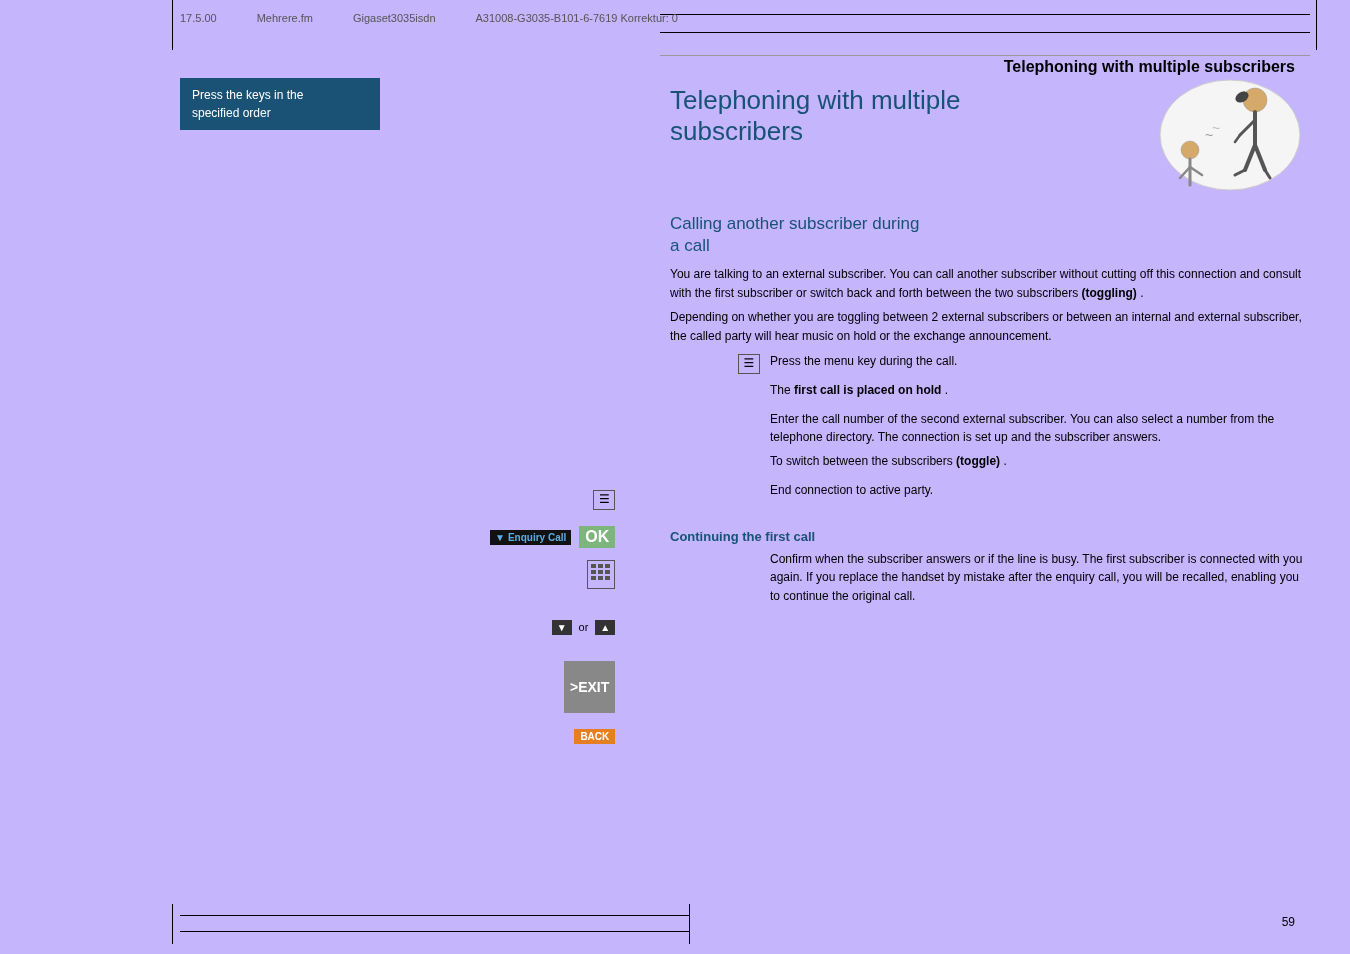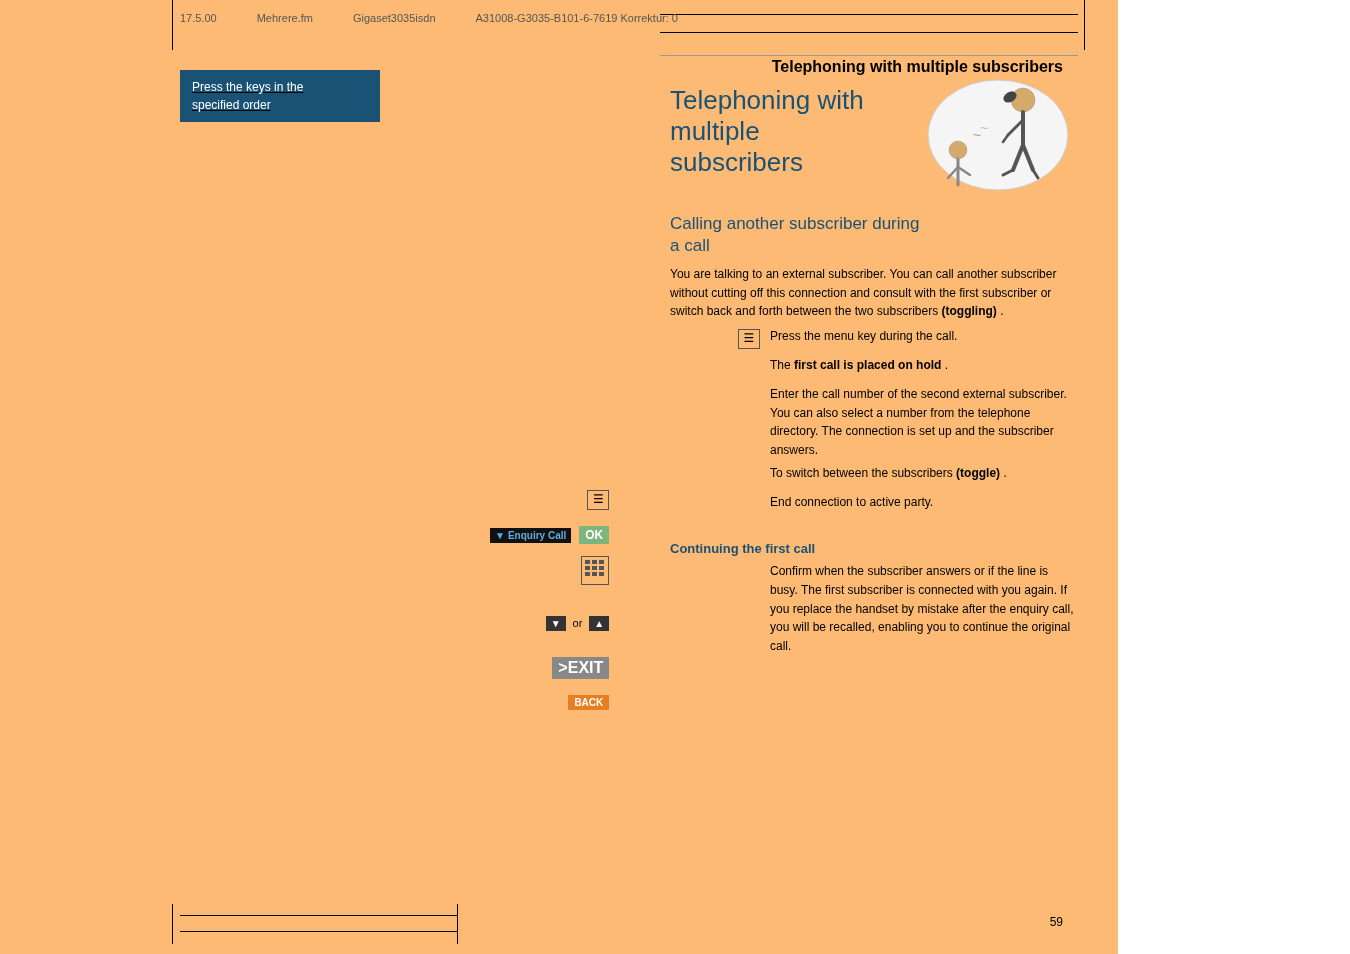--- a/index.html
+++ b/index.html
@@ -7,24 +7,24 @@
       width: 1350px;
       height: 954px;
       background: #fff;
       font-family: Arial, Helvetica, sans-serif;
       font-size: 13px;
       color: #000;
       overflow: hidden;
     }
 
     .page-container {
-      width: 1118px;
+      width: 1350px;
       height: 954px;
       position: relative;
-      background: #fdba74;
+      background: #c4b5fd;
     }
 
     
     .header {
       position: absolute;
       top: 18px;
       left: 0;
       right: 0;
       display: flex;
       align-items: center;
@@ -132,25 +132,24 @@
       right: 55px;
       font-size: 16px;
       font-weight: bold;
       color: #000;
       text-align: right;
     }
 
     
     .left-column {
       position: absolute;
-      top: 70px;
+      top: 78px;
       left: 180px;
       width: 450px;
       bottom: 50px;
-      text-decoration: underline;
     }
 
     .instruction-box {
       background: #1a5276;
       color: #fff;
       padding: 8px 12px;
       font-size: 12px;
       line-height: 1.5;
       width: 200px;
     }
@@ -296,21 +295,21 @@
         <span style="border:1px solid #555; padding:1px 4px; font-size:12px; display:inline-block; width:22px; height:20px; text-align:center;">☰</span>
       </div>
     </div>
 
     <div class="lkey-row" style="margin-bottom:12px;">
       <div class="lkey-btn-area">
         <span style="background:#111;color:#5dade2;padding:2px 5px;font-size:10px;font-weight:bold;display:inline-flex;align-items:center;gap:3px;">
           <span style="color:#5dade2;">▼</span>
           <span>Enquiry Call</span>
         </span>
-        <span style="background:#7db57d;color:#fff;padding:2px 6px;font-size:12px;font-weight:bold;margin-left:4px;">OK</span>
+        <span style="background:#7db57d;color:#fff;padding:2px 6px;font-size:16px;font-weight:bold;margin-left:4px;">OK</span>
       </div>
     </div>
 
     <div class="lkey-row" style="margin-bottom:16px;">
       <div style="display:inline-block;border:1px solid #555;padding:2px;">
         <svg width="22" height="20" viewBox="0 0 22 20">
           <rect x="1" y="1" width="5" height="4" fill="#555"></rect>
           <rect x="8" y="1" width="5" height="4" fill="#555"></rect>
           <rect x="15" y="1" width="5" height="4" fill="#555"></rect>
           <rect x="1" y="7" width="5" height="4" fill="#555"></rect>
@@ -326,21 +325,21 @@
     <div class="lkey-row" style="margin-bottom:12px;">
       <div class="lkey-btn-area">
         <span style="background:#333;color:#fff;padding:2px 5px;font-size:10px;font-weight:bold;">▼</span>
         <span style="font-size:11px;margin:16px 3px;">or</span>
         <span style="background:#333;color:#fff;padding:2px 5px;font-size:10px;font-weight:bold;">▲</span>
       </div>
     </div>
 
     <div class="lkey-row" style="margin-bottom:16px;">
       <div class="lkey-btn-area">
-        <span style="background:#888;color:#fff;padding:2px 6px;font-size:16px;font-weight:bold;">&gt;EXIT</span>
+        <span style="background:#888;color:#fff;padding:18px 6px;font-size:14px;font-weight:bold;">&gt;EXIT</span>
       </div>
     </div>
 
     <div class="lkey-row" style="margin-bottom:10px;">
       <div class="lkey-btn-area">
         <span style="background:#e67e22;color:#fff;padding:2px 6px;font-size:10px;font-weight:bold;">BACK</span>
       </div>
     </div>
 
   </div>
@@ -383,20 +382,21 @@
     <h2 class="sub-heading">
       <span>Calling another subscriber during</span><br>
       <span>a call</span>
     </h2>
 
     <p class="body-text">
       <span>You are talking to an external subscriber. You can call another subscriber without cutting off this connection and consult with the first subscriber or switch back and forth between the two subscribers </span>
       <strong>(toggling)</strong>
       <span>.</span>
     </p>
+    <p class="body-text">Depending on whether you are toggling between 2 external subscribers or between an internal and external subscriber, the called party will hear music on hold or the exchange announcement.</p>
 
 
     <div class="key-row">
       <div class="key-symbol">
         <span style="border:1px solid #555;padding:1px 4px;font-size:12px;display:inline-block;width:22px;height:20px;text-align:center;">☰</span>
       </div>
       <div class="key-description">Press the menu key during the call.</div>
     </div>
 
     <div class="key-row">

